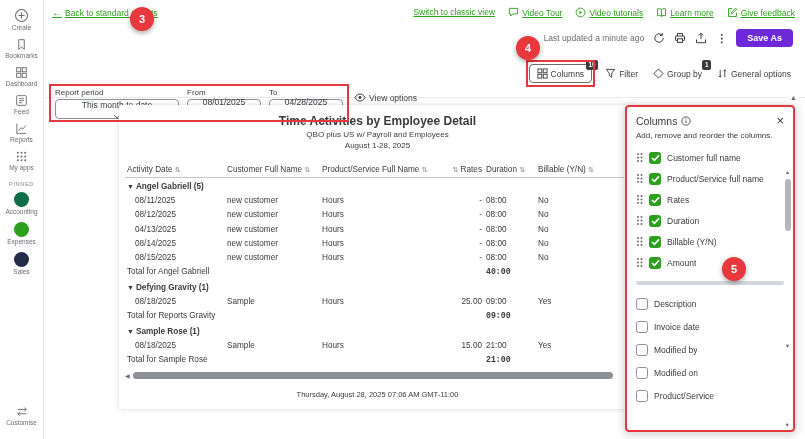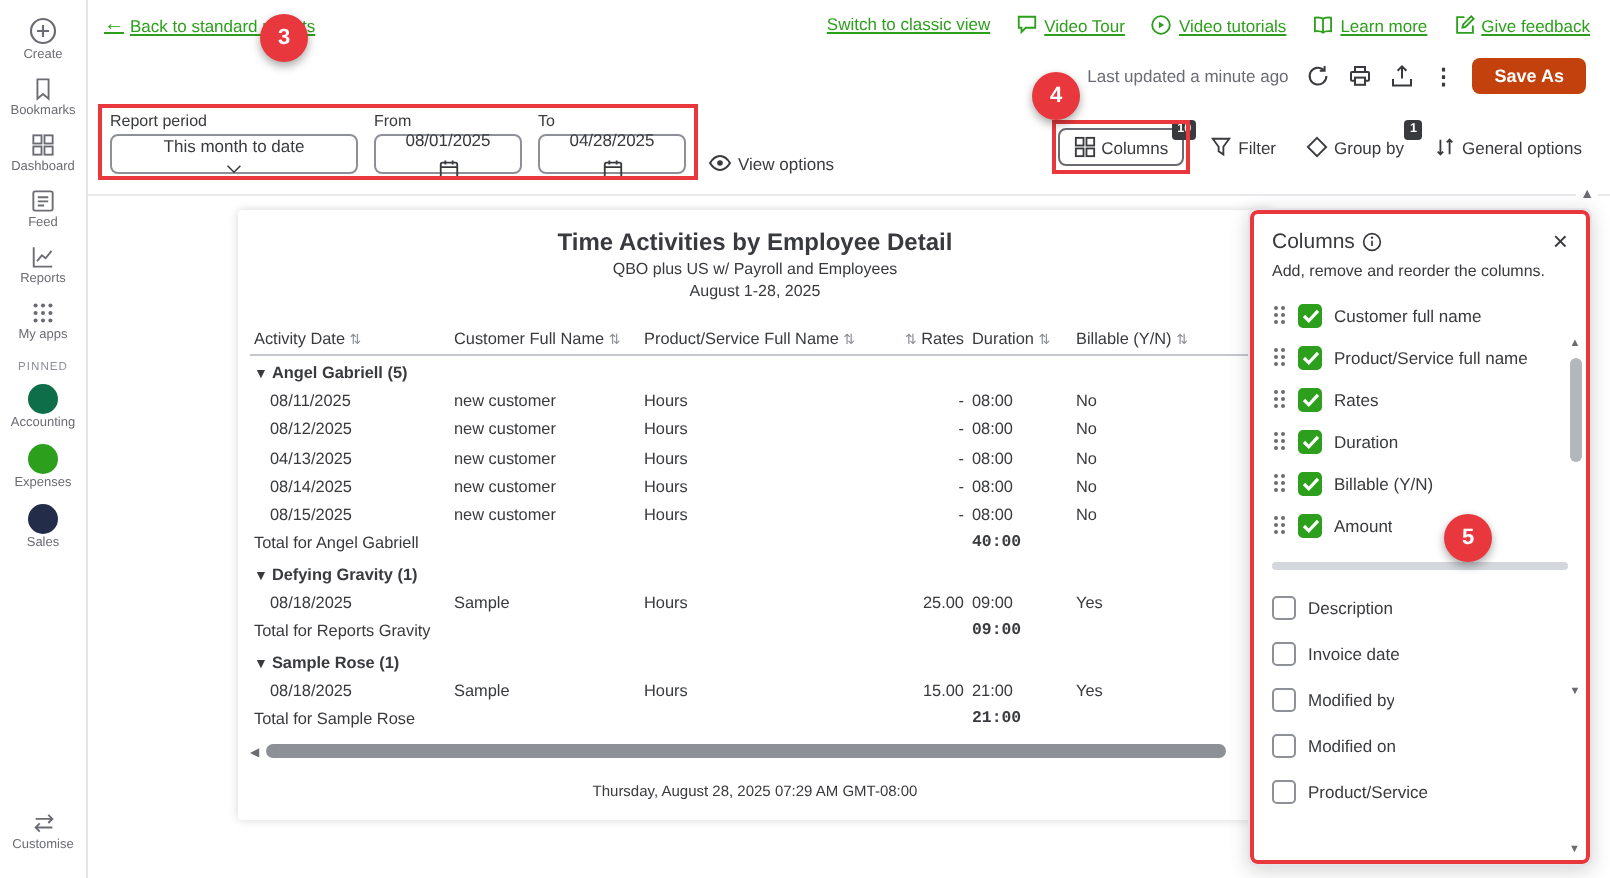--- a/index.html
+++ b/index.html
@@ -20,24 +20,24 @@
 .topbar { height:25px; display:flex; align-items:center; justify-content:space-between; padding:0 10px 0 8px; }
 .back-link { color:#2ca01c; text-decoration:underline; font-size:8.5px; display:flex; align-items:center; gap:3px; cursor:pointer; }
 .back-arrow { color:#2ca01c; font-size:10px; text-decoration:none; }
 .topbar-right { display:flex; align-items:flex-start; gap:13px; }
 .tlink { color:#2ca01c; font-size:8.5px; text-decoration:underline; display:flex; align-items:center; gap:3px; cursor:pointer; }
 
 .row2 { height:26px; display:flex; align-items:center; justify-content:flex-end; gap:9px; padding:0 12px; }
 .last-updated { color:#6b6c72; font-size:8.5px; }
 .tool-icon { cursor:pointer; display:inline-flex; }
 .dots { font-size:11px; font-weight:bold; color:#393a3d; cursor:pointer; }
-.saveas-btn { background:#c2410c; color:#fff; border:none; border-radius:4px; font-size:9px; font-weight:bold; padding:4px 11px; cursor:pointer; font-family:"Liberation Sans",sans-serif; }
+.saveas-btn { background:#6d28d9; color:#fff; border:none; border-radius:4px; font-size:9px; font-weight:bold; padding:4px 11px; cursor:pointer; font-family:"Liberation Sans",sans-serif; }
 
 .row3 { height:47px; display:flex; align-items:flex-start; justify-content:space-between; padding:3px 12px 0 8px; border-bottom:1px solid #e8eaed; position:relative; }
-.period-group { display:flex; gap:8px; position:relative; padding:2px 3px; }
+.period-group { display:flex; gap:8px; position:relative; padding:2px 3px;margin-top:32px; }
 .period-group::after { content:''; position:absolute; top:-2px; left:-3px; right:-3px; bottom:-1px; border:2px solid #e8383d; pointer-events:none; z-index:40; }
 .pfield { display:flex; flex-direction:column; gap:2px; }
 .plabel { font-size:8px; color:#393a3d; }
 .selectbox,.datebox { height:20px; border:1px solid #8d9096; border-radius:4px; background:#fff; display:flex; align-items:center; justify-content:center; font-size:8.5px; padding:0 5px; cursor:pointer; gap:4px;flex-direction:column; }
 .selectbox { width:124px; }
 .datebox { width:74px; }
 .viewoptions { display:flex; align-items:center; gap:3px; font-size:8.5px; margin-top:20px; margin-left:8px; cursor:pointer;text-align:center; }
 .filters-left { display:flex; }
 .actions { display:flex; align-items:center; gap:11px; margin-top:10px; }
 .action-btn { display:flex; align-items:center; gap:3px; font-size:8.5px; cursor:pointer; position:relative; padding:3px 2px; }
@@ -488,21 +488,21 @@
             </tr>
           </tbody>
       </table>
       <div class="hscroll">
         <span class="hs-arrow">◀</span>
         <div class="hs-track">
             <div class="hs-thumb"></div>
           </div>
         <span class="hs-arrow">▶</span>
       </div>
-      <div class="report-footer">Thursday, August 28, 2025 07:29 AM GMT-08:00</div>
+      <div class="report-footer">Thursday, August 28, 2025 07:06 AM GMT-11:00</div>
     </div>
   </div>
 </div>
 
 <div class="columns-panel">
   <div class="panel-header">
     <span class="panel-title">Columns</span>
     <span class="icn" id="icon-info">
         <svg width="10" height="10" viewBox="0 0 12 12">
           <circle cx="6" cy="6" r="5" fill="none" stroke="#393a3d"></circle>

